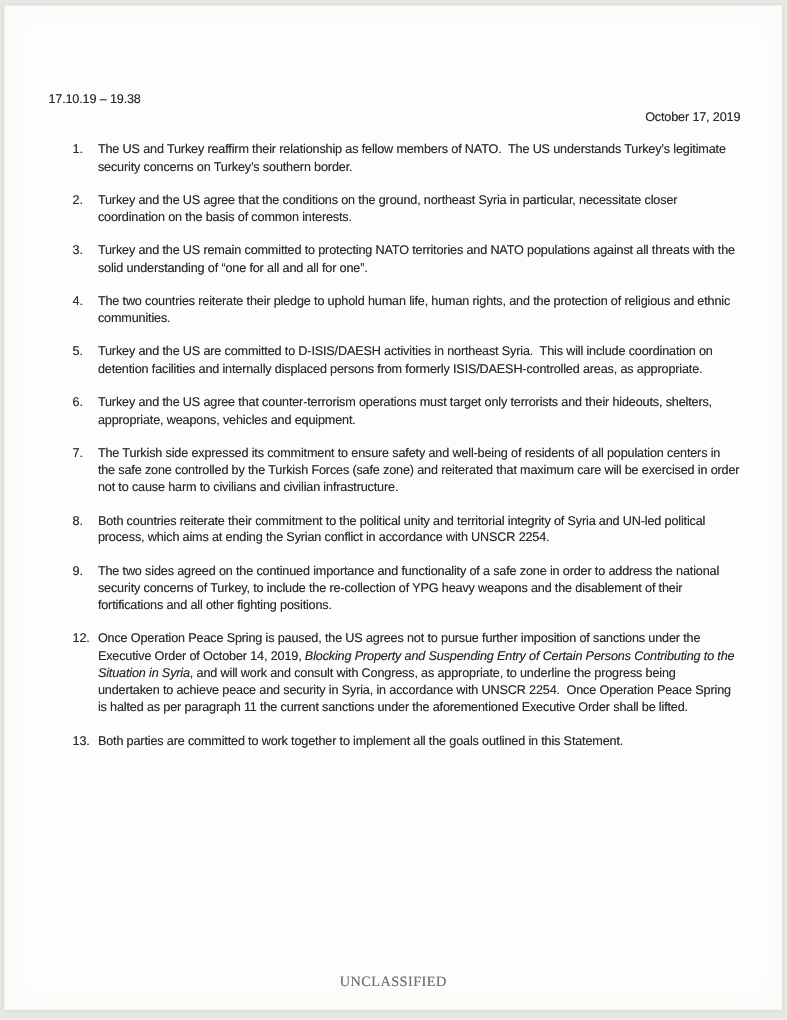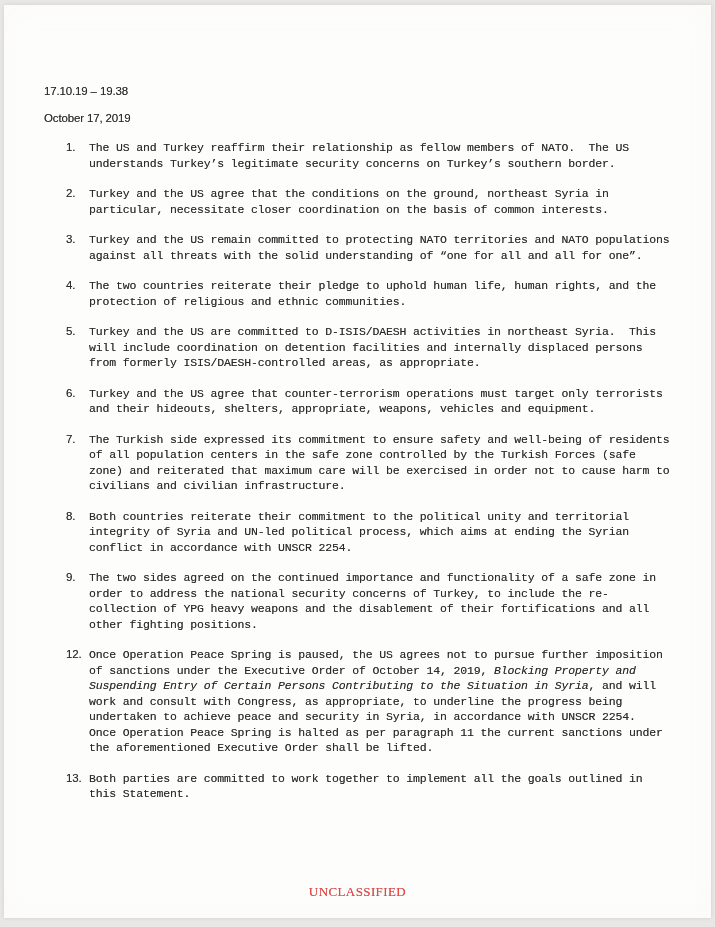--- a/index.html
+++ b/index.html
@@ -31,42 +31,42 @@
     position: absolute;
     left: 40px;
     right: 38px;
     top: 79px;
     font-size: 11.5px;
     line-height: 15.5px;
     letter-spacing: -0.15px;
     color: var(--ink);
     text-shadow: 0 0 0.4px rgba(43,43,43,0.55);
   }
-  .doc-timestamp { margin-bottom: 11px; }
+  .doc-timestamp { margin-bottom: 0; }
   .doc-title { margin-bottom: 11px; }
-  .doc-date { margin-bottom: 14px; }
+  .doc-date { text-align: right; margin-bottom: 14px; }
   .statement-list { list-style: none; }
   .statement-item {
     display: flex;
     margin-left: 22px;
     margin-bottom: 15px;
   }
   .item-number { flex: none; width: 23px; }
-  .item-text { flex: 1; white-space: pre-wrap; font-family: Liberation Mono, monospace; }
+  .item-text { flex: 1; white-space: pre-wrap; }
   .item-text em { font-style: italic; }
   .doc-footer {
     position: absolute;
     left: 0;
     right: 0;
     bottom: 18px;
     text-align: center;
     font-family: "Liberation Serif", serif;
     font-size: 13px;
     letter-spacing: 0.4px;
-    color: #ef4444;
+    color: #737373;
     text-shadow: 0 0 0.4px rgba(58,58,58,0.5);
   }
 </style>
 </head>
 <body>
 
 <div class="page">
   <div class="doc-content">
     <div class="doc-timestamp">17.10.19 – 19.38</div>
     <div class="doc-date">October 17, 2019</div>

